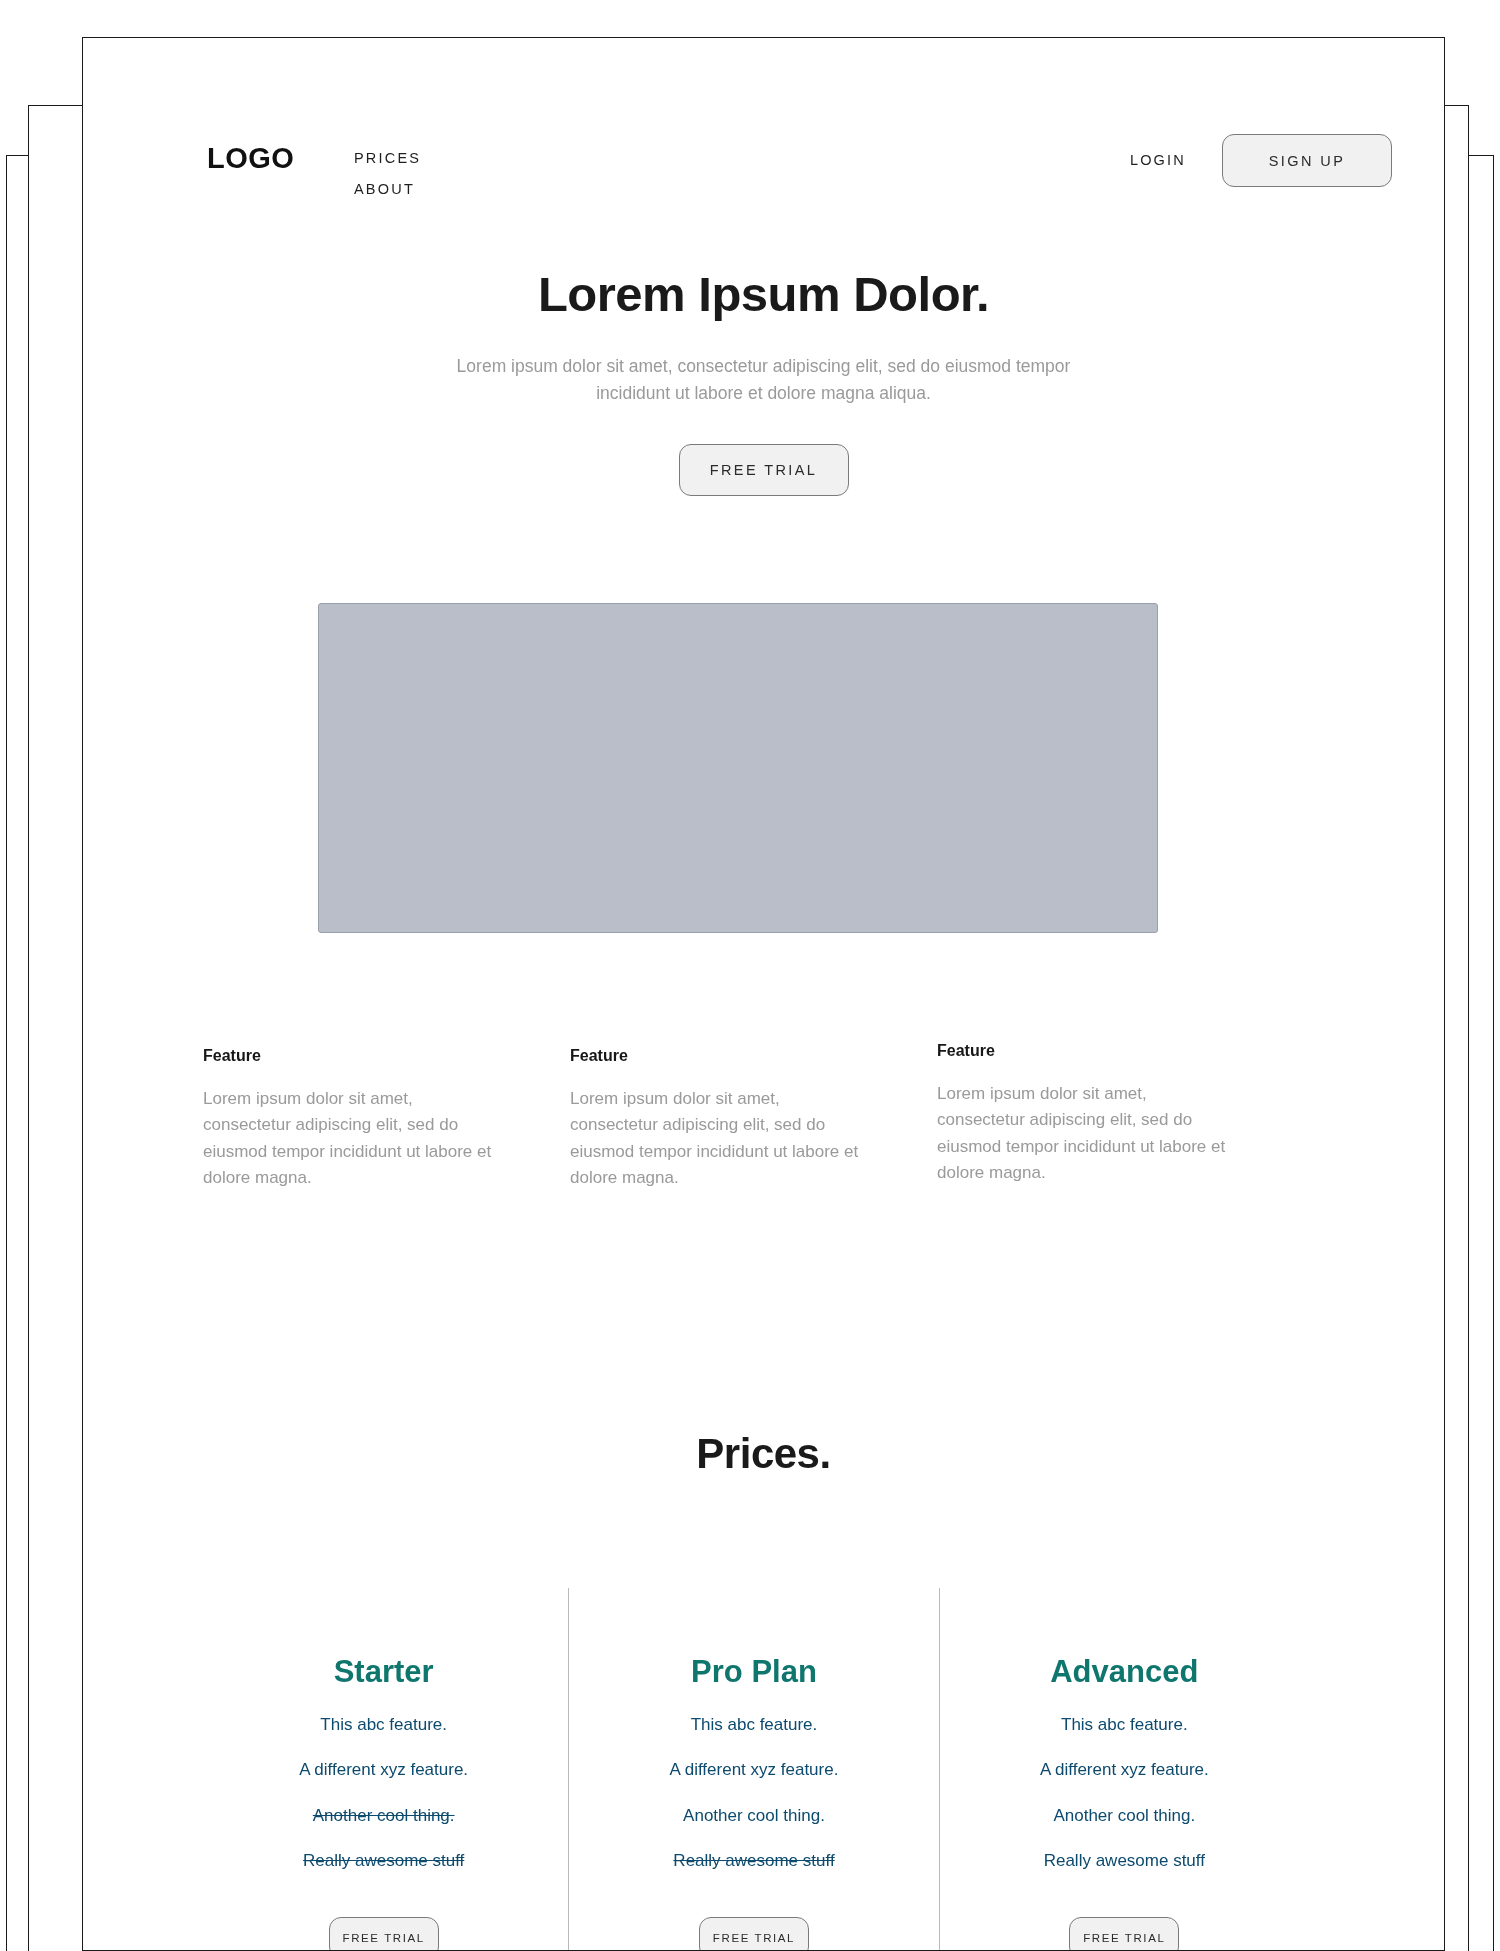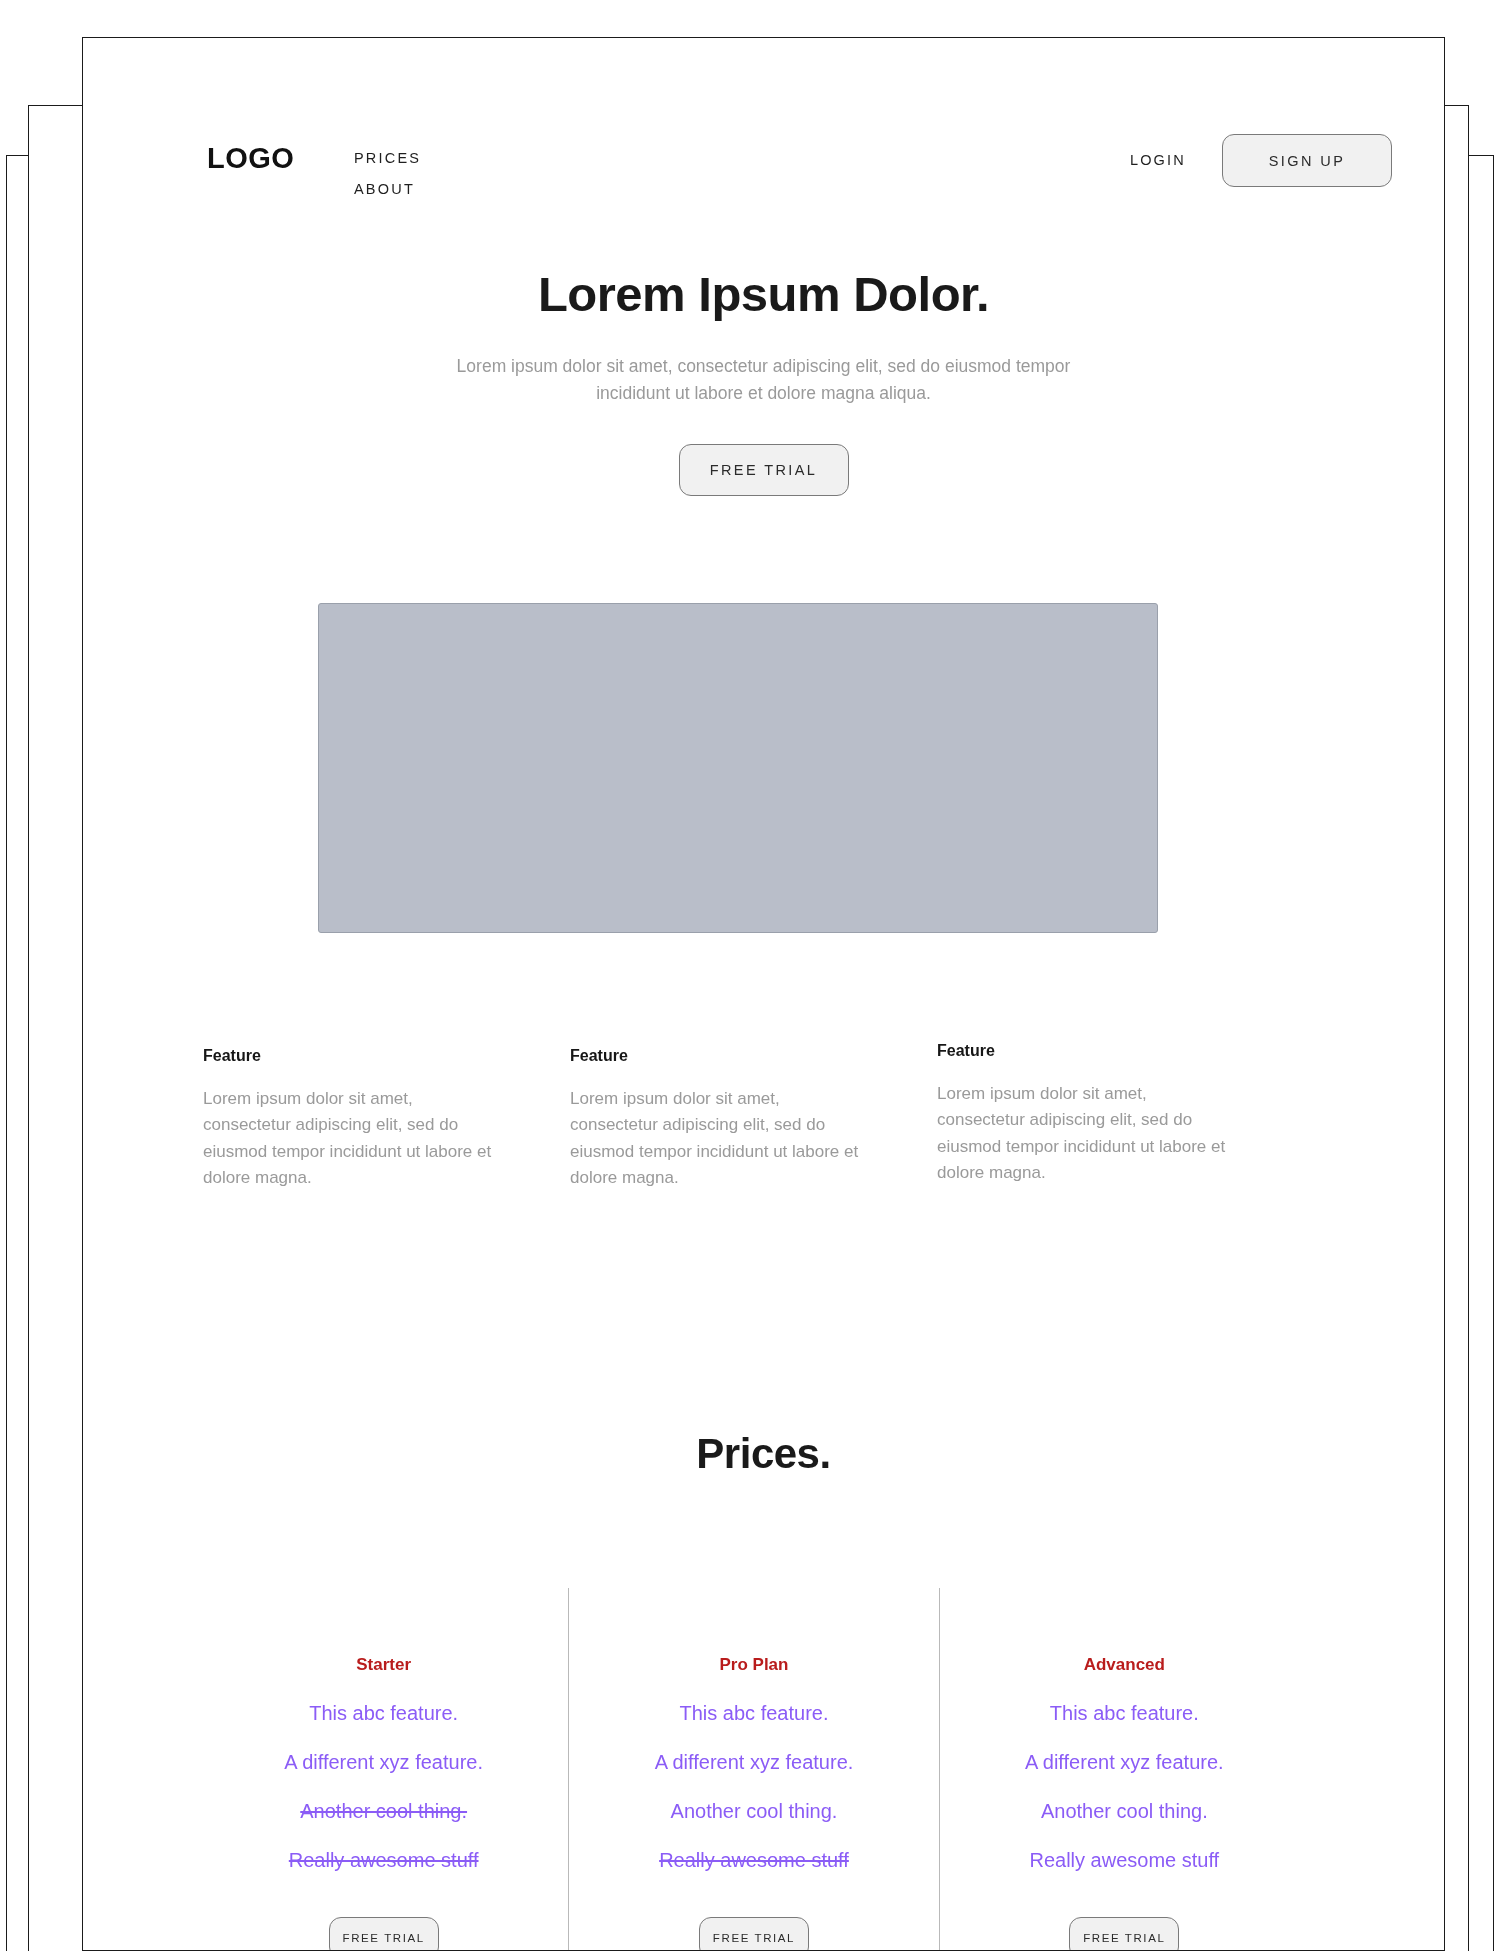--- a/index.html
+++ b/index.html
@@ -217,29 +217,29 @@
     display: flex;
   }
   .plan {
     width: 370px;
     text-align: center;
     position: relative;
     padding-top: 68px;
   }
   .plan + .plan { border-left: 1.1px solid #b9b9b9; }
   .plan-name {
+    font-size: 31px;
+    font-weight: bold;
+    color: #0f766e;
+    margin: 0 0 28px 0;
+    line-height: 1;
+  }
+  .plan-feature {
     font-size: 17px;
-    font-weight: bold;
-    color: #b91c1c;
-    margin: 0 0 28px 0;
-    line-height: 1;
-  }
-  .plan-feature {
-    font-size: 20px;
-    color: #8b5cf6;
+    color: #0c4a6e;
     margin: 0 0 25px 0;
     line-height: 1.2;
   }
   .plan-feature.struck { text-decoration: line-through; }
   .btn-freetrial-plan {
     width: 110px;
     height: 42px;
     font-size: 11.5px;
     letter-spacing: 1.6px;
     margin-top: 20px;

